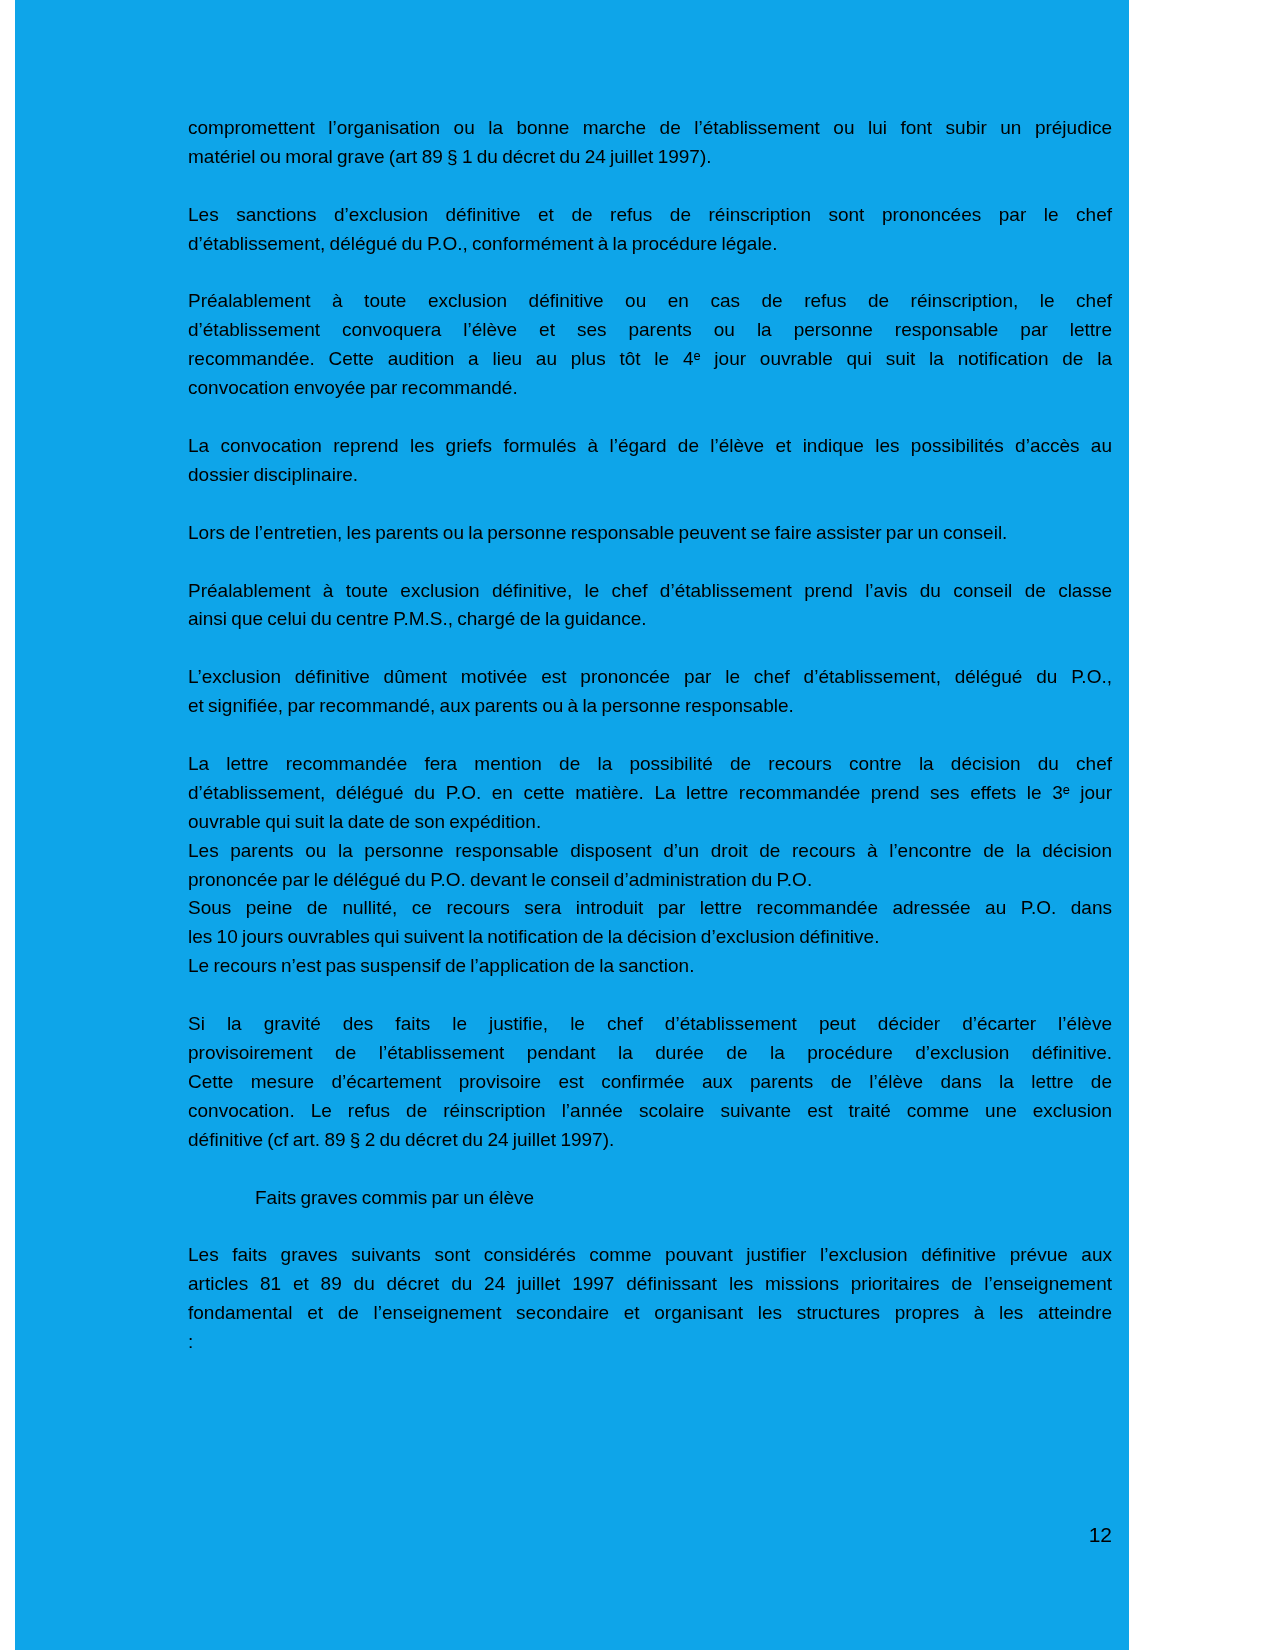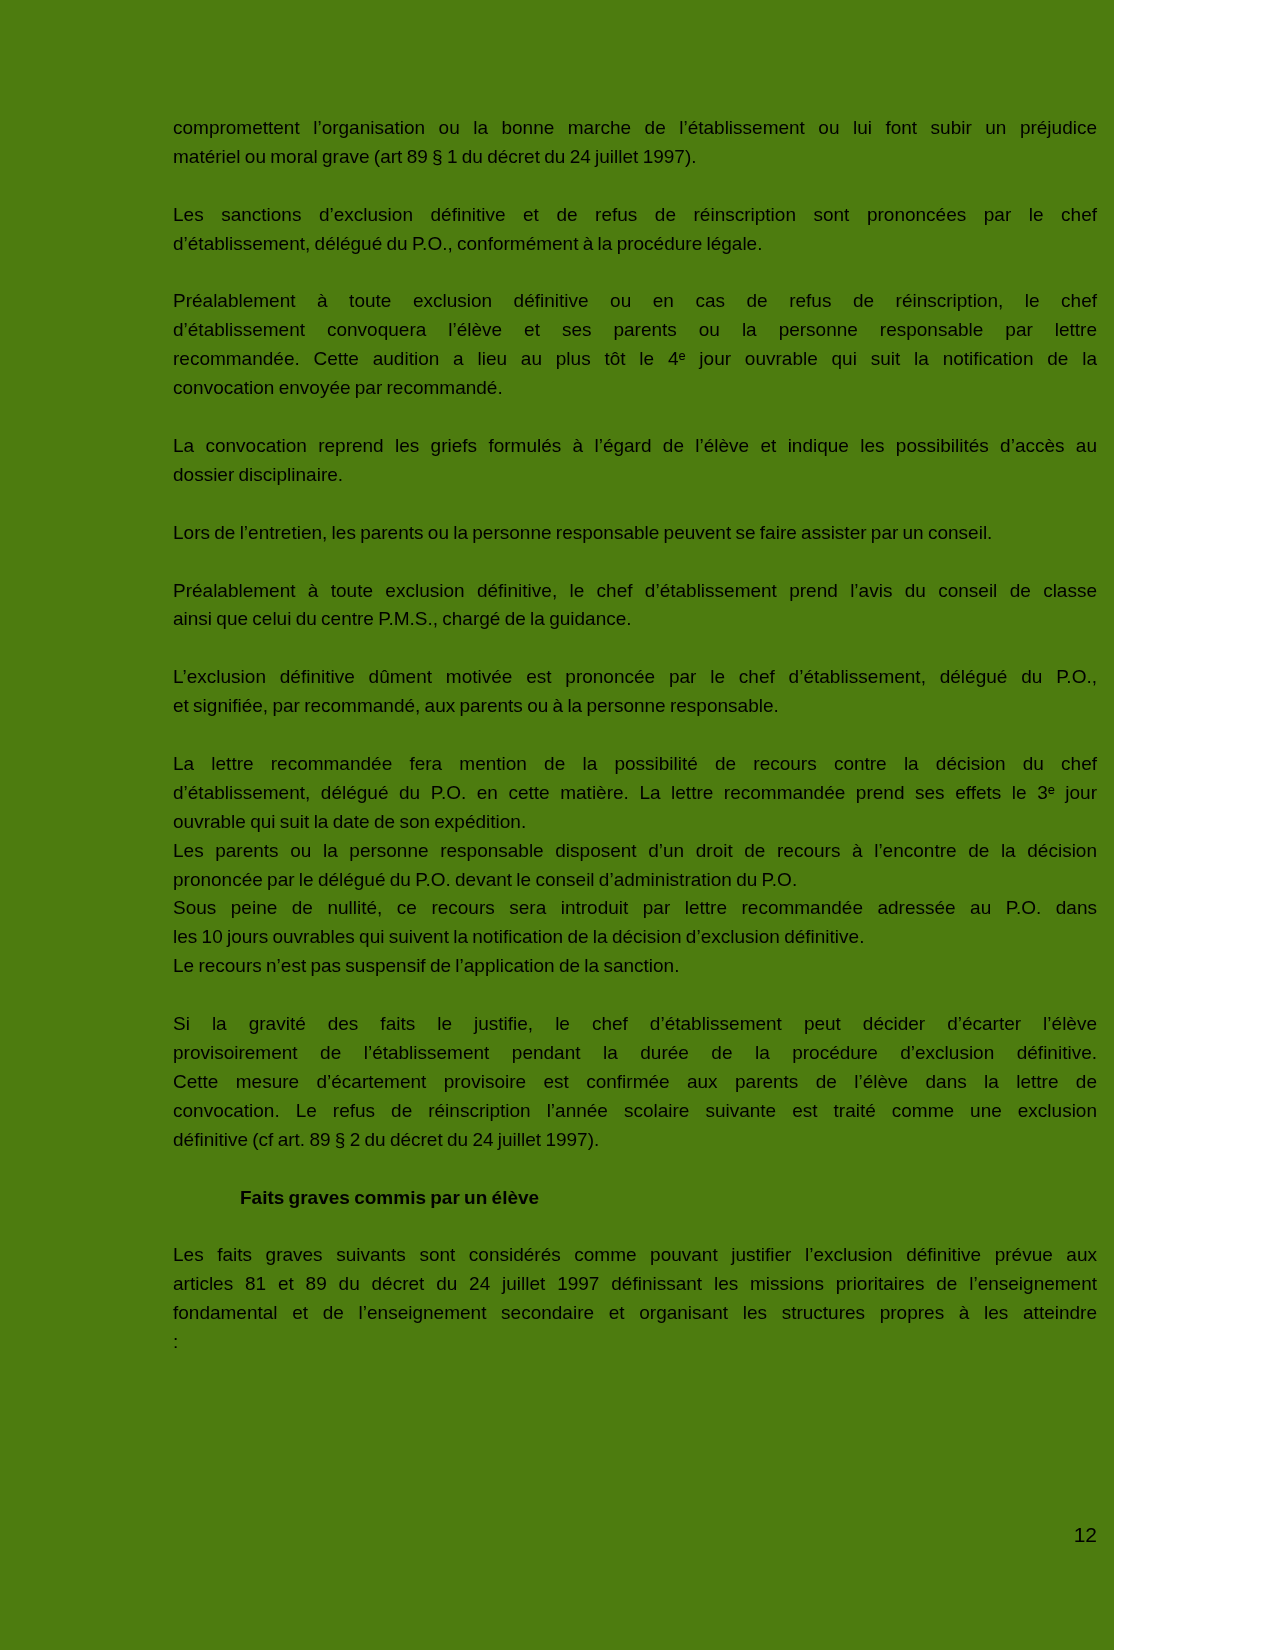--- a/index.html
+++ b/index.html
@@ -10,24 +10,24 @@
     width: 1275px;
     height: 1650px;
     background: #ffffff;
     position: relative;
     overflow: hidden;
     font-family: "Liberation Sans", "DejaVu Sans", sans-serif;
     color: #000000;
   }
   .page {
     position: absolute;
-    left: 0; top: 0;
+    left: 15px; top: 0;
     width: 1114px;
     height: 1650px;
-    background: #4d7c0f;
+    background: #0ea5e9;
   }
   .doc-body {
     position: absolute;
     left: 173px;
     top: 114px;
     width: 924px;
     font-size: 19px;
     color: #000000;
   }
   .para {
@@ -39,21 +39,21 @@
     white-space: nowrap;
     text-align: left;
     word-spacing: -1px;
     overflow: visible;
   }
   .line.stretch {
     text-align: justify;
     text-align-last: justify;
   }
   .heading .line {
-    font-weight: bold;
+    font-weight: normal;
     padding-left: 67px;
     text-align: left;
     text-align-last: left;
   }
   .page-number {
     position: absolute;
     left: 173px;
     top: 1520px;
     width: 924px;
     text-align: right;

